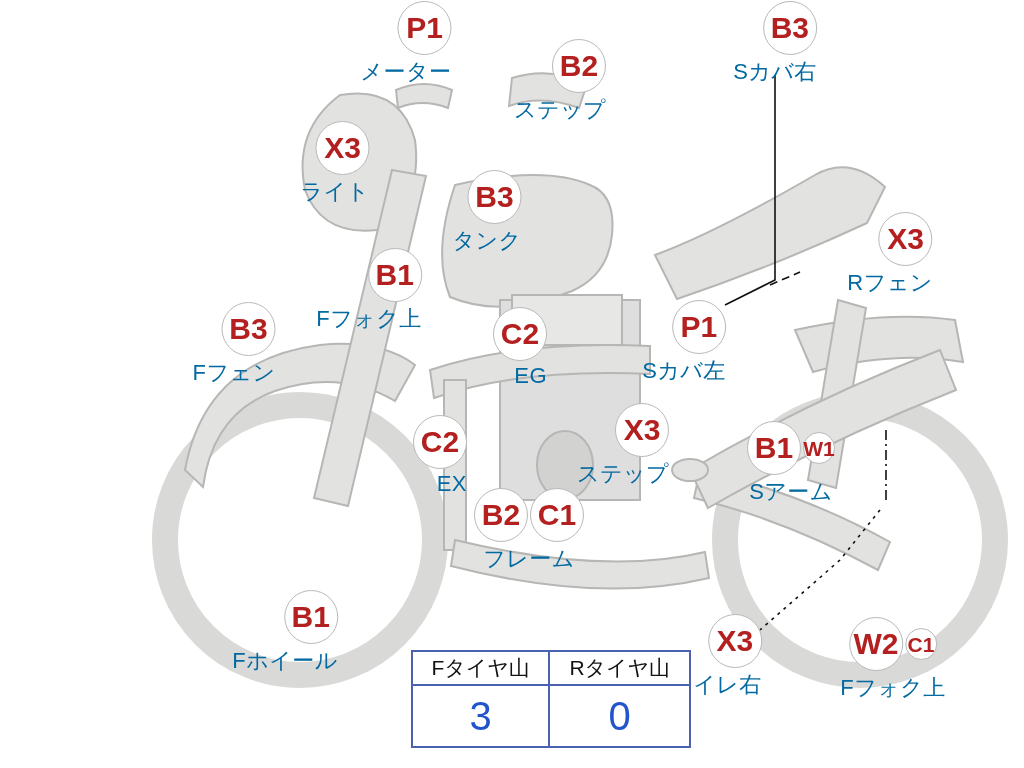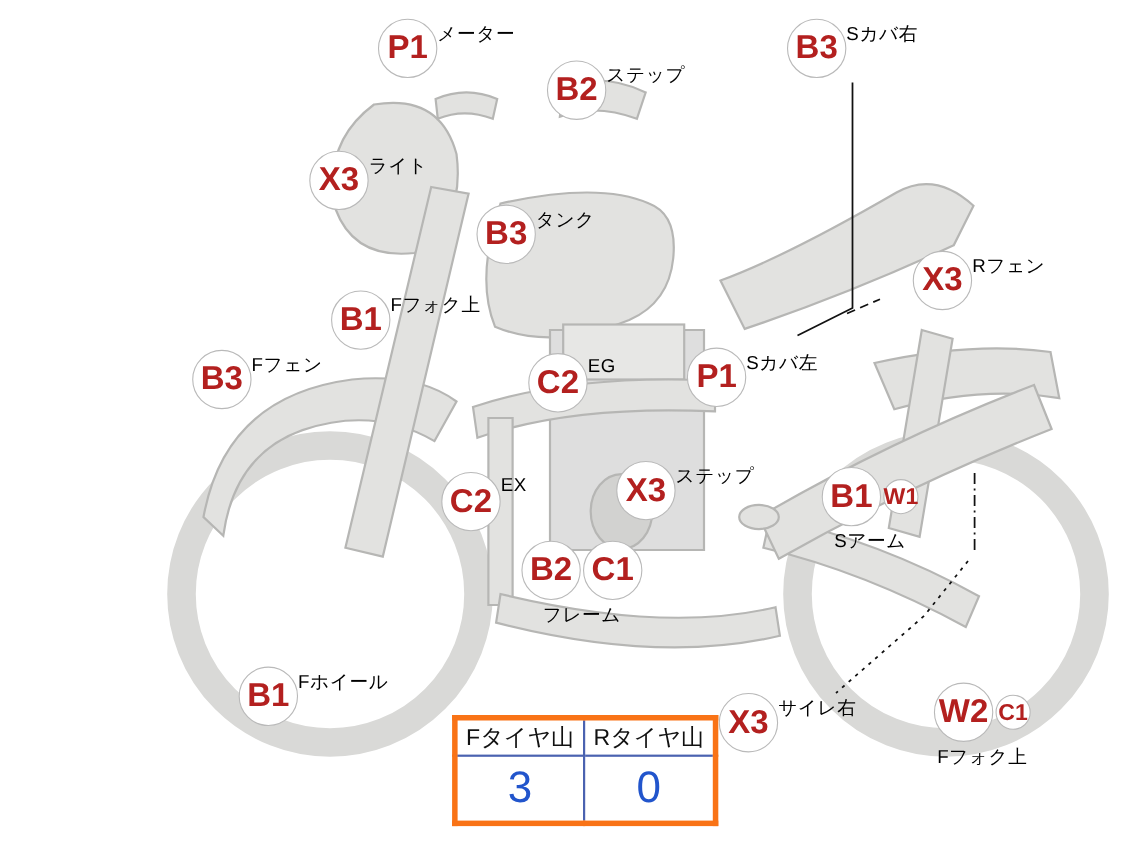--- a/index.html
+++ b/index.html
@@ -10,60 +10,60 @@
     overflow:hidden;
     position:relative;
   }
   #stage{position:absolute;left:0;top:0;width:1024px;height:768px;}
   #bike{position:absolute;left:0;top:0;width:1024px;height:768px;}
 
   .marker{
     position:absolute;
     transform:translate(-50%,-50%);
     display:flex;
-    flex-direction:row;
-    align-items:flex-start;
+    flex-direction:column;
+    align-items:flex-end;
     white-space:nowrap;
   }
   .bubble{
     width:54px;height:54px;border-radius:50%;
     background:#ffffff;
     border:1px solid #b9b9b9;
     color:#b3201f;
     font-size:30px;
     font-weight:700;
     display:flex;align-items:center;justify-content:center;
     box-sizing:border-box;
     line-height:1;
   }
   .bubble.small{
     width:32px;height:32px;font-size:21px;font-weight:700;
   }
   .cap{
     margin-top:2px;
-    font-size:17px;
-    color:#000000;
+    font-size:22px;
+    color:#0369a1;
     letter-spacing:0.5px;
   }
   .pair{
     position:absolute;
     transform:translate(-50%,-50%);
     display:flex;
     flex-direction:column;
     align-items:center;
     white-space:nowrap;
   }
   .pair .row{display:flex;align-items:center;gap:2px;}
 
   
   #tyre-table{
     position:absolute;
     left:411px;top:650px;
-    width:242px;
-    border:5px solid #f97316;
+    width:280px;
+    border:2px solid #f97316;
     border-collapse:collapse;
     background:#fff;
   }
   #tyre-table th,#tyre-table td{
     border:2px solid #4a62b0;
     text-align:center;
     box-sizing:border-box;
   }
   #tyre-table th{
     font-size:21px;font-weight:400;color:#111;

